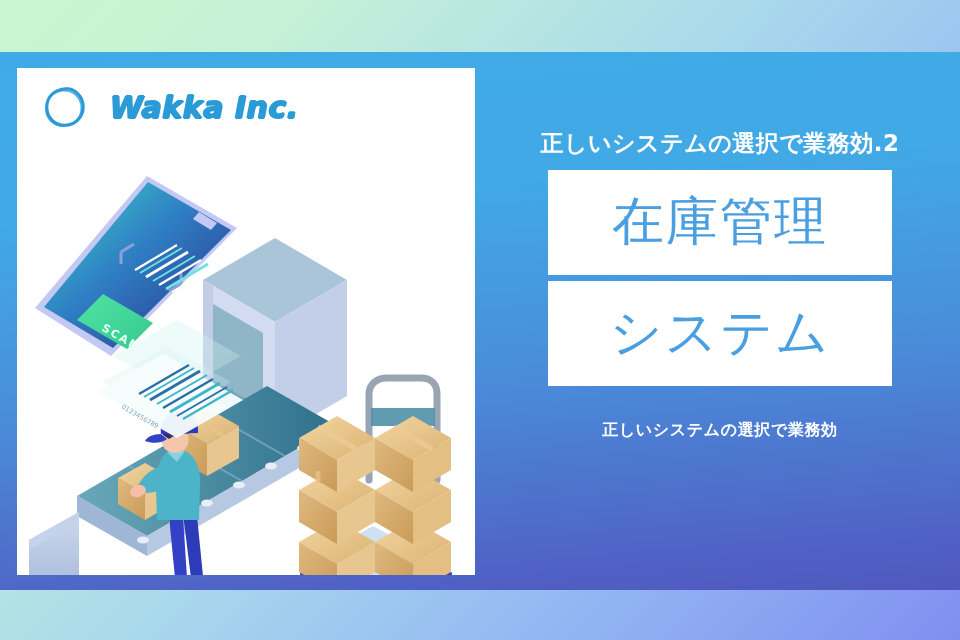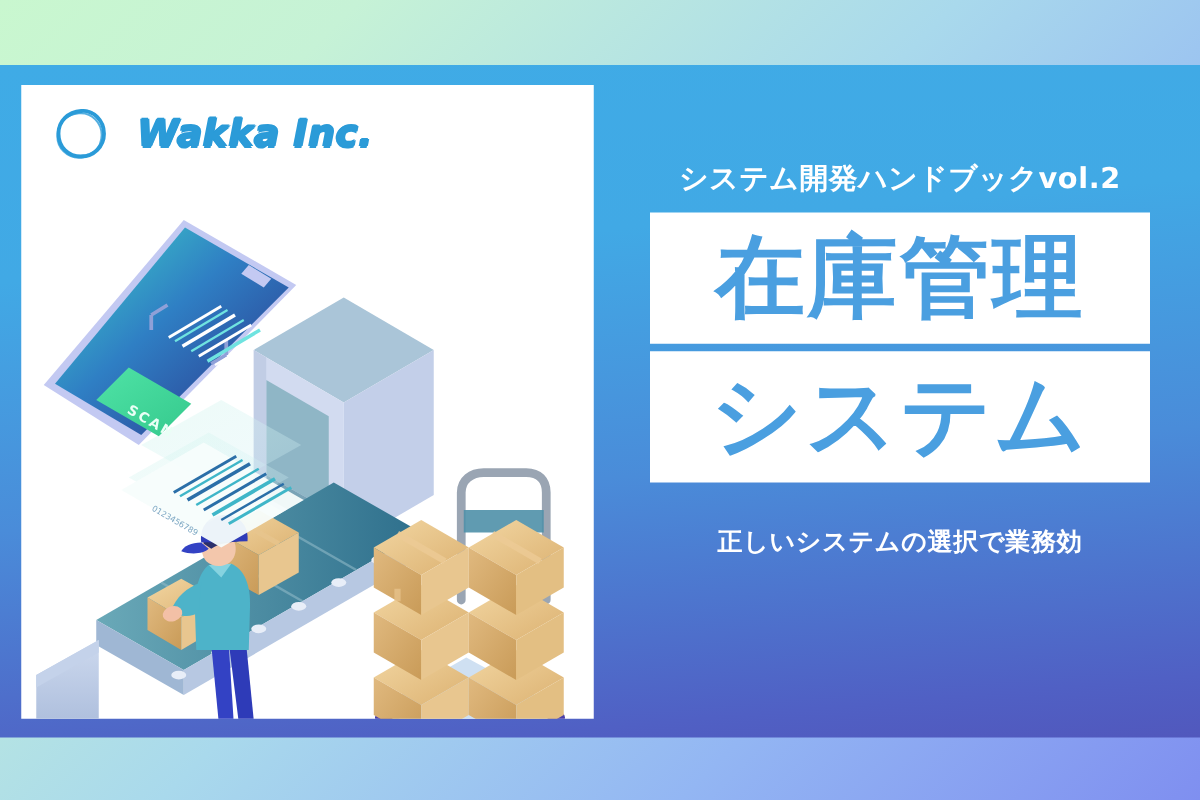--- a/index.html
+++ b/index.html
@@ -45,30 +45,30 @@
     position:absolute;left:495px;top:52px;width:450px;height:538px;
     display:flex;flex-direction:column;align-items:center;justify-content:flex-start;
     padding-top:80px;box-sizing:border-box;
   }
   .kicker{
     color:#ffffff;font-weight:bold;font-size:23px;letter-spacing:.5px;
     line-height:1;margin-bottom:15px;white-space:nowrap;
   }
   .titlebox{
     background:#ffffff;color:#4a9fe0;
-    font-weight:bold;font-size:72px;line-height:1;
+    font-weight:normal;font-size:52px;line-height:1;
     padding:10px 12px 14px 12px;margin-bottom:6px;
     letter-spacing:2px;white-space:nowrap;
     display:flex;align-items:center;justify-content:center;
-    box-sizing:border-box;width:400px;
+    box-sizing:border-box;width:344px;
   }
   .titlebox.t1{height:105px;}
   .titlebox.t2{height:105px;margin-bottom:30px;}
   .subtitle{
-    color:#ffffff;font-weight:bold;font-size:20px;line-height:1.72;
+    color:#ffffff;font-weight:bold;font-size:16px;line-height:1.72;
     text-align:center;letter-spacing:.6px;white-space:nowrap;
   }
 </style>
 </head>
 <body>
 
 <div class="stage">
 
   <div class="frame-bg"></div>
 
@@ -280,19 +280,19 @@
   <div class="logo">
     <svg class="logo-mark" viewBox="0 0 48 48">
       <path d="M24 5 C34 4 43 13 43 24 C43 35 34 43 24 43 C13 43 5 35 5 24 C5 13 13 6 24 5 Z" fill="none" stroke="#2b9bd8" stroke-width="3.2" stroke-linejoin="round"></path>
       <path d="M22 7 C33 6 41 15 41 25 C41 36 32 44 22 44 C12 44 4 36 4 26 C4 15 12 8 22 7 Z" fill="none" stroke="#2b9bd8" stroke-width="1.6" opacity="0.8"></path>
       <path d="M26 4 C36 5 44 14 43 25 C42 35 34 42 24 42" fill="none" stroke="#2b9bd8" stroke-width="1.3" opacity="0.6"></path>
     </svg>
     <span class="logo-word">Wakka Inc.</span>
   </div>
 
   <div class="right">
-    <div class="kicker">システム開発ハンドブックvol.2</div>
+    <div class="kicker">正しいシステムの選択で業務効.2</div>
     <div class="titlebox t1">在庫管理</div>
     <div class="titlebox t2">システム</div>
     <div class="subtitle">正しいシステムの選択で業務効</div>
   </div>
 
 </div>
 
 </body></html>

